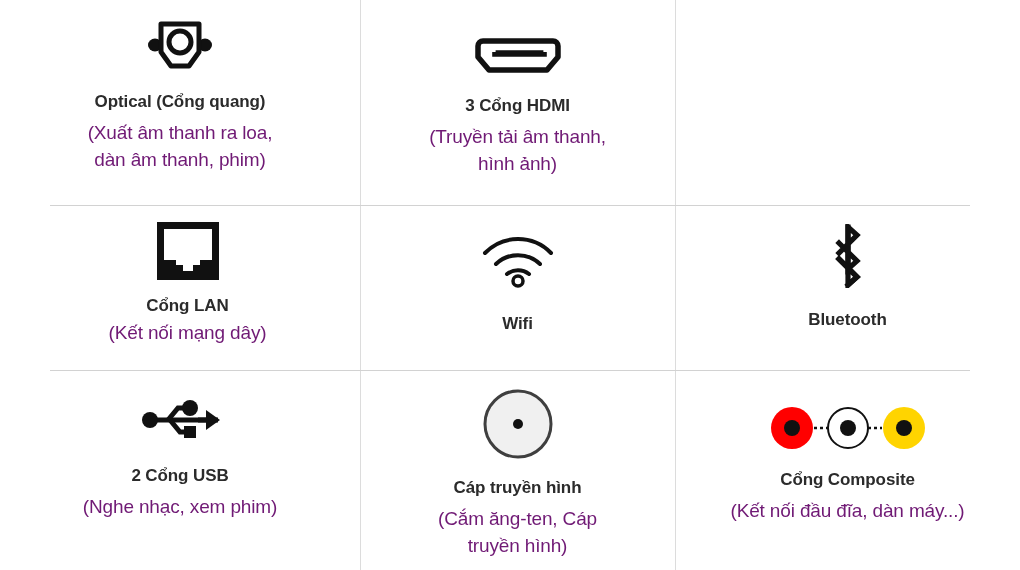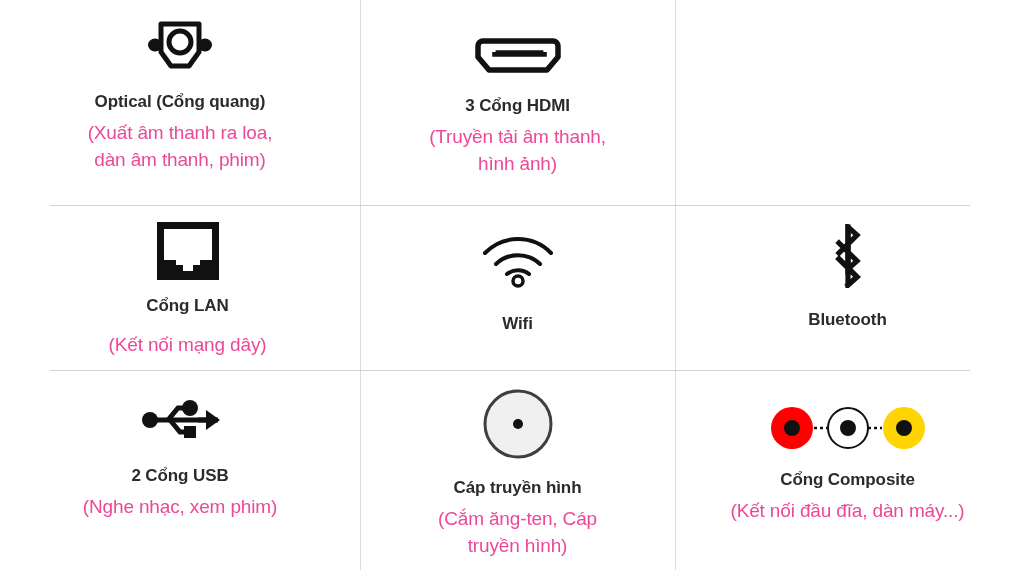--- a/index.html
+++ b/index.html
@@ -52,21 +52,21 @@
   }
   .title {
     font-weight: bold;
     font-size: 17px;
     color: #2b2b2b;
     letter-spacing: -0.1px;
     white-space: nowrap;
   }
   .sub {
     font-size: 19px;
-    color: #ec4899;
+    color: #701a75;
     line-height: 1.42;
     letter-spacing: -0.15px;
   }
   .sub .ln { display: block; white-space: nowrap; }
 
   
   .r1c1 { left: 0px;   top: 14px;  width: 360px; }
   .r1c2 { left: 360px; top: 20px;  width: 315px; }
   .r1c3 { left: 675px; top: 20px;  width: 345px; }
   .r1c1 .icon-wrap { height: 62px; }
@@ -78,21 +78,21 @@
   
   .r2c1 { left: 0px;   top: 218px; width: 360px; padding-left: 15px; }
   .r2c2 { left: 360px; top: 222px; width: 315px; }
   .r2c3 { left: 675px; top: 222px; width: 345px; }
   .r2c1 .icon-wrap { height: 62px; }
   .r2c2 .icon-wrap { height: 66px; }
   .r2c3 .icon-wrap { height: 66px; }
   .r2c1 .title { margin-top: 16px; }
   .r2c2 .title { margin-top: 26px; }
   .r2c3 .title { margin-top: 22px; }
-  .r2c1 .sub { margin-top: 16px; }
+  .r2c1 .sub { margin-top: 4px; }
 
   
   .r3c1 { left: 0px;   top: 392px; width: 360px; }
   .r3c2 { left: 360px; top: 388px; width: 315px; }
   .r3c3 { left: 675px; top: 392px; width: 345px; }
   .r3c1 .icon-wrap { height: 52px; }
   .r3c2 .icon-wrap { height: 72px; }
   .r3c3 .icon-wrap { height: 58px; }
   .r3c1 .title { margin-top: 22px; }
   .r3c2 .title { margin-top: 18px; }

